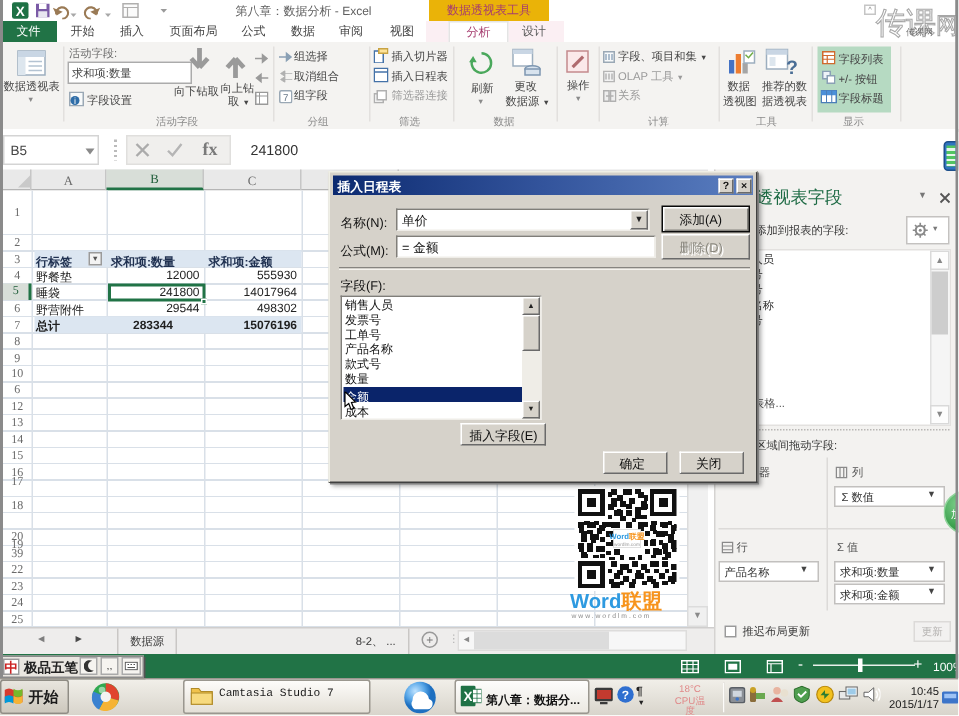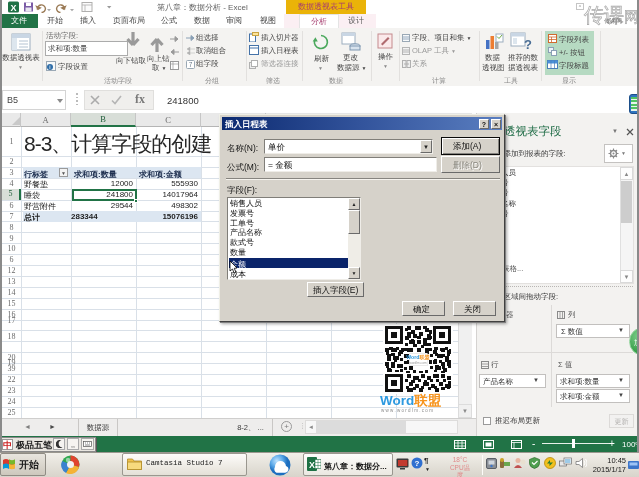--- a/index.html
+++ b/index.html
@@ -276,39 +276,38 @@
         <div class="ab" style="left:0;top:237.3px;width:19px">39</div>
         <div class="ab" style="left:0;top:248.2px;width:19px">22</div>
         <div class="ab" style="left:0;top:259.1px;width:19px">23</div>
         <div class="ab" style="left:0;top:270.0px;width:19px">24</div>
         <div class="ab" style="left:0;top:280.9px;width:19px">25</div>
       </div>
 
  <div class="ab" style="left:0;top:61.7px;width:19px;height:10.9px;background:#d8ded8;border-right:2px solid #217346;font-size:8px;color:#1e5c38;text-align:center;line-height:10px;font-family:'Liberation Serif',serif">5</div>
 </div>
 
-<div class="ab" style="left:24px;top:130px;font-size:21px;color:#262626;white-space:nowrap;letter-spacing:-1px">8-3、计算字段的创建</div>
 
 <div class="ab" style="left:23px;top:167px;width:178px;height:11px;background:#dce6f1"></div>
 <div class="ab" style="left:23px;top:210.5px;width:178px;height:11px;background:#dce6f1"></div>
 <div class="ab" style="left:24px;top:168.6px;font-size:8px;font-weight:bold;color:#1f3050">行标签</div>
 <div class="ab" style="left:59px;top:168.4px;width:9px;height:9px;background:#f3f3f3;border:1px solid #9a9a9a;font-size:5px;color:#555;text-align:center;line-height:8px">▼</div>
 <div class="ab" style="left:74px;top:168.6px;font-size:8px;font-weight:bold;color:#1f3050">求和项:数量</div>
 <div class="ab" style="left:139px;top:168.6px;font-size:8px;font-weight:bold;color:#1f3050">求和项:金额</div>
 <div class="ab" style="left:24px;top:179.4px;font-size:8px;color:#222">野餐垫</div>
 <div class="ab" style="left:71px;top:179.4px;width:62px;font-size:8px;color:#222;text-align:right">12000</div>
 <div class="ab" style="left:136px;top:179.4px;width:62px;font-size:8px;color:#222;text-align:right">555930</div>
 <div class="ab" style="left:24px;top:190.3px;font-size:8px;color:#222">睡袋</div>
 <div class="ab" style="left:71px;top:190.3px;width:62px;font-size:8px;color:#222;text-align:right">241800</div>
 <div class="ab" style="left:136px;top:190.3px;width:62px;font-size:8px;color:#222;text-align:right">14017964</div>
 <div class="ab" style="left:24px;top:201.2px;font-size:8px;color:#222">野营附件</div>
 <div class="ab" style="left:71px;top:201.2px;width:62px;font-size:8px;color:#222;text-align:right">29544</div>
 <div class="ab" style="left:136px;top:201.2px;width:62px;font-size:8px;color:#222;text-align:right">498302</div>
 <div class="ab" style="left:24px;top:212.1px;font-size:8px;font-weight:bold;color:#1f1f1f">总计</div>
-<div class="ab" style="left:71px;top:212.1px;width:62px;font-size:8px;font-weight:bold;color:#1f1f1f;text-align:left">283344</div>
+<div class="ab" style="left:71px;top:212.1px;width:62px;font-size:8px;font-weight:bold;color:#1f1f1f;text-align:center">283344</div>
 <div class="ab" style="left:136px;top:212.1px;width:62px;font-size:8px;font-weight:bold;color:#1f1f1f;text-align:right">15076196</div>
 
 <div class="ab" style="left:72px;top:188.7px;width:65px;height:11.9px;border:2px solid #217346;background:transparent"></div>
 <div class="ab" style="left:134px;top:198.6px;width:4px;height:4px;background:#217346;border:1px solid #fff"></div>
 
 <div class="ab" style="left:383px;top:324px;width:70px;height:70px;background:#fff"></div>
 <svg class="ab" style="left:385px;top:326px" width="66" height="66" viewBox="0 0 33 33" shape-rendering="crispEdges">
 <rect width="33" height="33" fill="#fff"></rect>
 <g fill="#111">
         <rect x="0" y="0" width="9" height="9"></rect>

